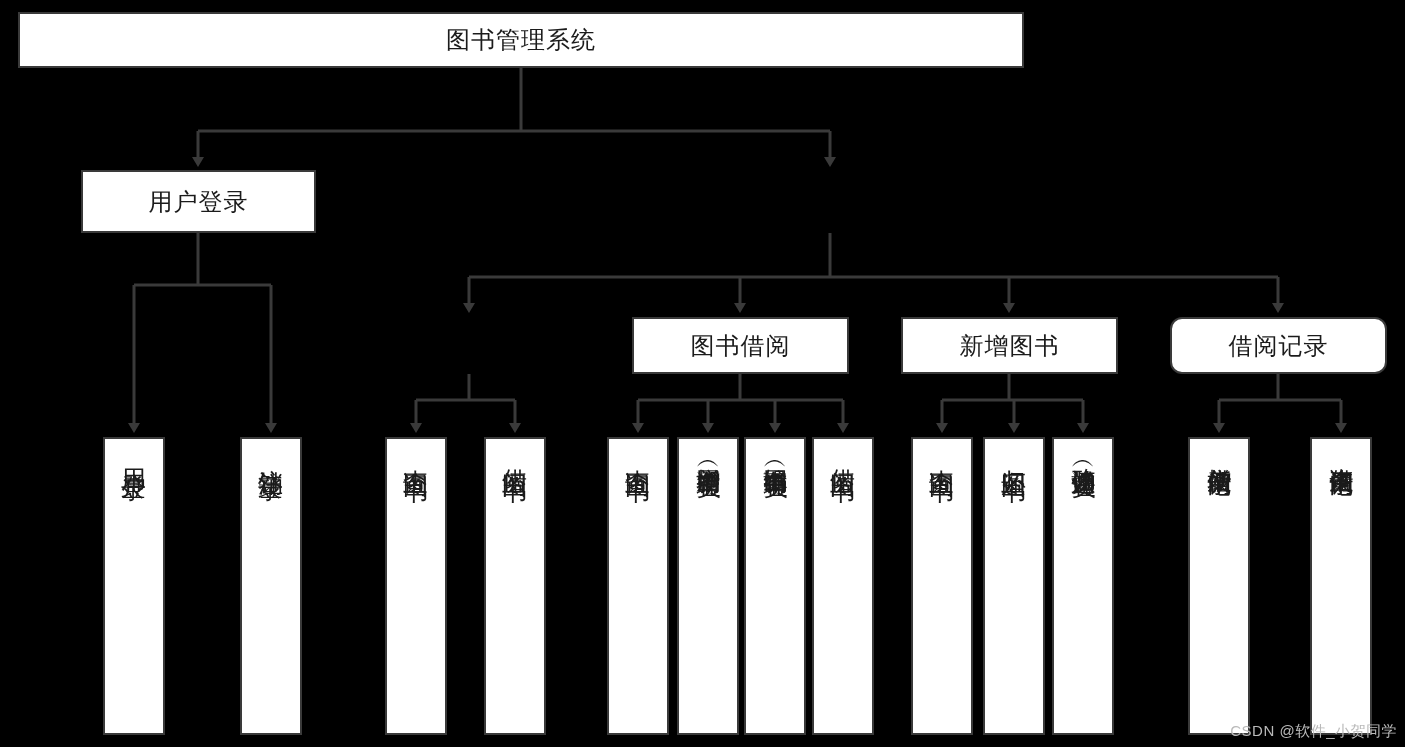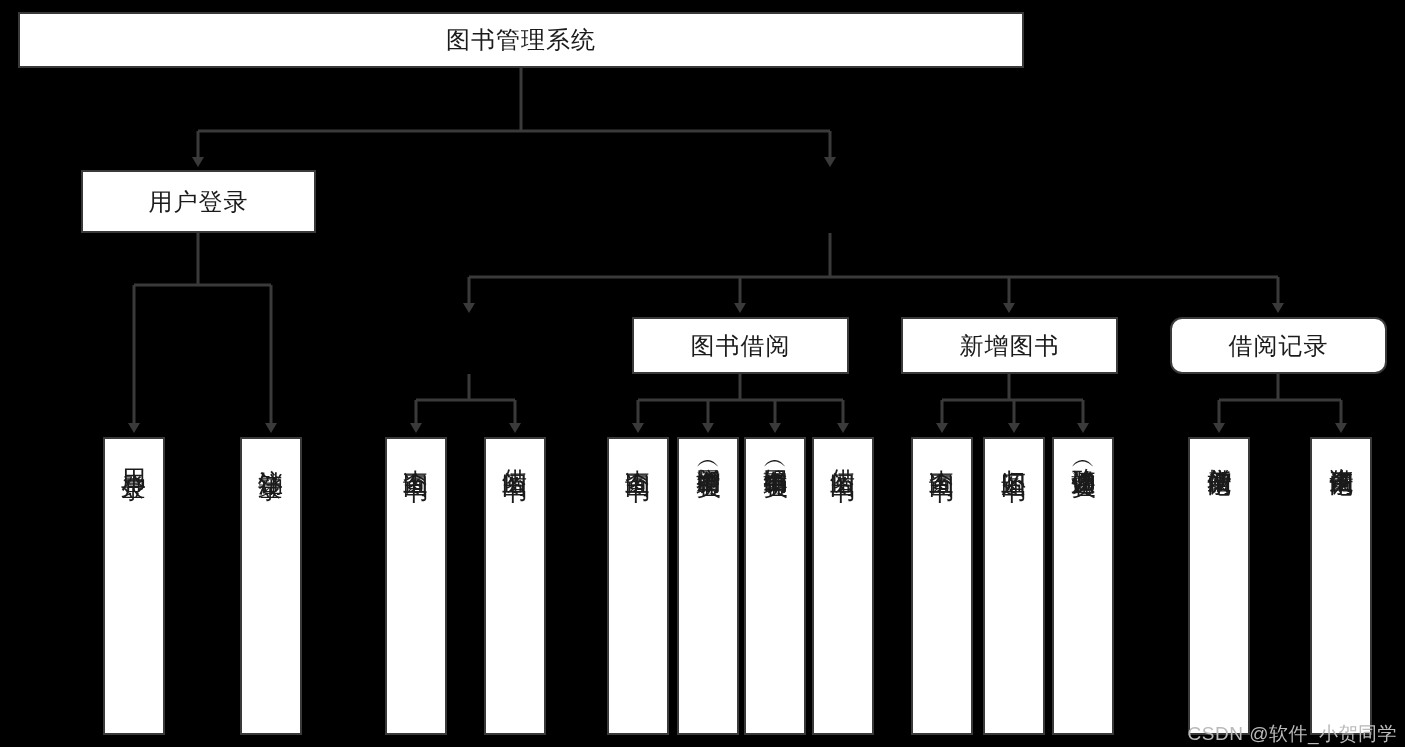--- a/index.html
+++ b/index.html
@@ -56,22 +56,22 @@
     white-space: nowrap;
     text-align: center;
   }
   .node.vertical.tall .label {
     font-size: 24px;
     letter-spacing: 1px;
   }
   .watermark {
     position: absolute;
     right: 8px;
-    bottom: 0;
-    font-size: 19px;
+    bottom: 6px;
+    font-size: 15px;
     color: #b9b9b9;
     letter-spacing: 0.5px;
     white-space: nowrap;
   }
 </style>
 </head>
 <body>
 
 <div id="canvas">
 

